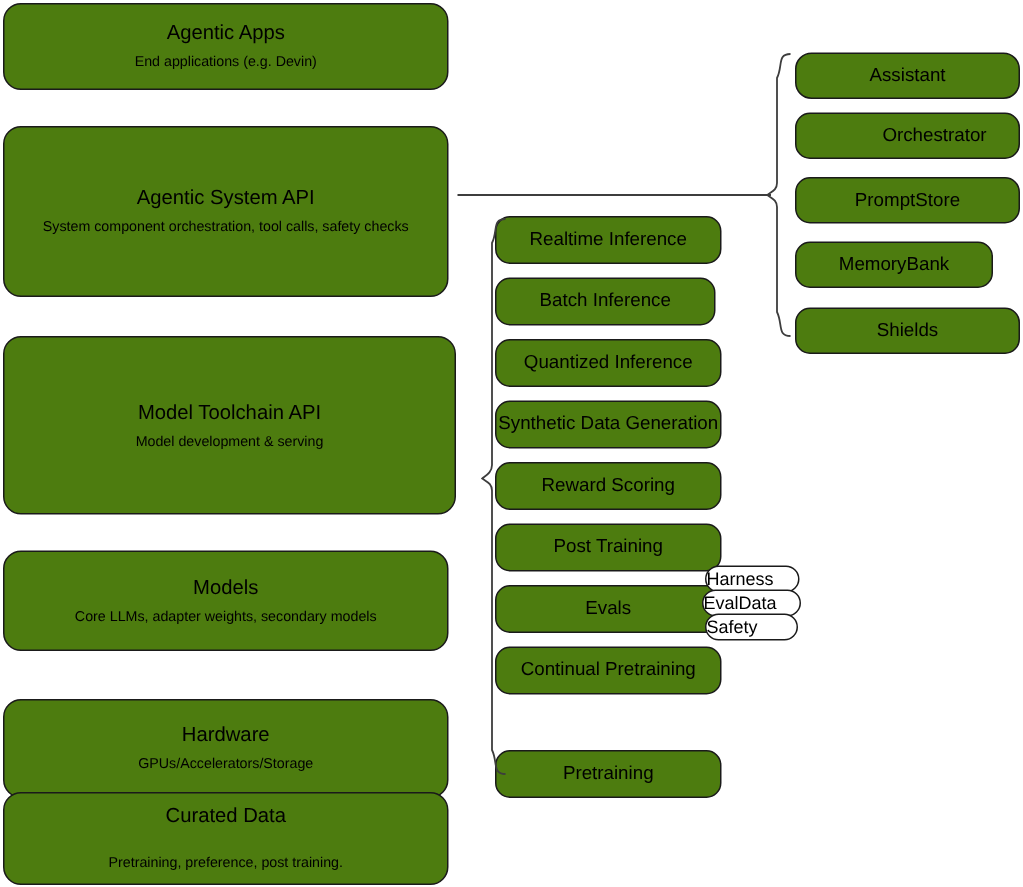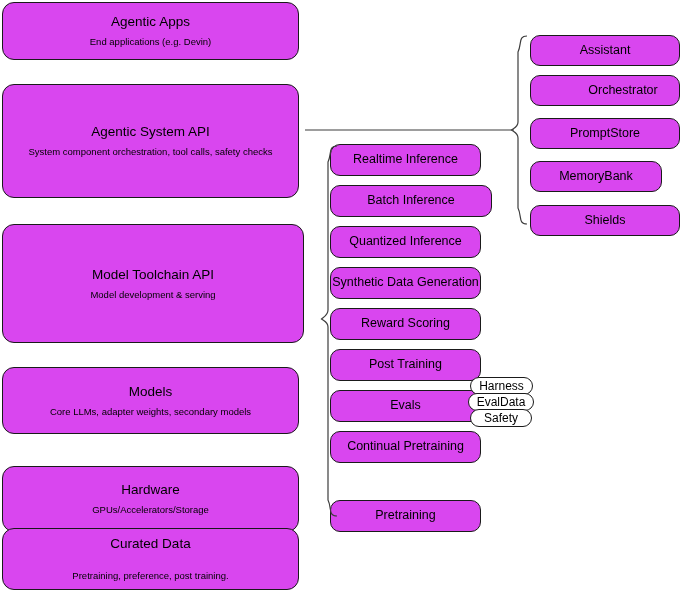--- a/index.html
+++ b/index.html
@@ -18,21 +18,21 @@
     background: #ffffff;
     overflow: hidden;
   }
 
   
   .box {
     position: absolute;
     box-sizing: border-box;
     border: 1.2px solid #1a1a1a;
     border-radius: 12px;
-    background: #d946ef;
+    background: #4d7c0f;
     display: flex;
     flex-direction: column;
     align-items: center;
     justify-content: center;
     text-align: center;
     line-height: 1.25;
   }
 
   
   .layer .title {
@@ -57,21 +57,21 @@
   
   .tag {
     position: absolute;
     box-sizing: border-box;
     border: 1.2px solid #1a1a1a;
     border-radius: 999px;
     background: #ffffff;
     font-size: 12px;
     display: flex;
     align-items: center;
-    justify-content: center;
+    justify-content: flex-start;
     white-space: nowrap;
     z-index: 5;
   }
 
   
   #connectors {
     position: absolute;
     left: 0;
     top: 0;
     width: 682px;
@@ -137,21 +137,21 @@
   </div>
 
   <div class="box layer" style="left:2px; top:528px; width:297px; height:62px;gap:12px;">
     <div class="title">Curated Data</div>
     <div class="subtitle">Pretraining, preference, post training.</div>
   </div>
 
   <div class="box item" style="left:330px; top:144px; width:151px; height:32px;">
     <span>Realtime Inference</span>
   </div>
-  <div class="box item" style="left:330px; top:185px; width:162px; height:32px;">
+  <div class="box item" style="left:330px; top:185px; width:147px; height:32px;">
     <span>Batch Inference</span>
   </div>
   <div class="box item" style="left:330px; top:226px; width:151px; height:32px;">
     <span>Quantized Inference</span>
   </div>
   <div class="box item" style="left:330px; top:267px; width:151px; height:32px;">
     <span>Synthetic Data Generation</span>
   </div>
   <div class="box item" style="left:330px; top:308px; width:151px; height:32px;">
     <span>Reward Scoring</span>
@@ -172,21 +172,21 @@
   <div class="tag" style="left:470px; top:377px; width:63px; height:18px;">
     <span>Harness</span>
   </div>
   <div class="tag" style="left:468px; top:393px; width:66px; height:18px;">
     <span>EvalData</span>
   </div>
   <div class="tag" style="left:470px; top:409px; width:62px; height:18px;">
     <span>Safety</span>
   </div>
 
-  <div class="box item" style="left:530px; top:35px; width:150px; height:31px;">
+  <div class="box item" style="left:530px; top:35px; width:150px; height:31px;border-radius:11px;">
     <span>Assistant</span>
   </div>
   <div class="box item" style="left:530px; top:75px; width:150px; height:31px;padding-left:36px;">
     <span>Orchestrator</span>
   </div>
   <div class="box item" style="left:530px; top:118px; width:150px; height:31px;">
     <span>PromptStore</span>
   </div>
   <div class="box item" style="left:530px; top:161px; width:132px; height:31px;">
     <span>MemoryBank</span>

